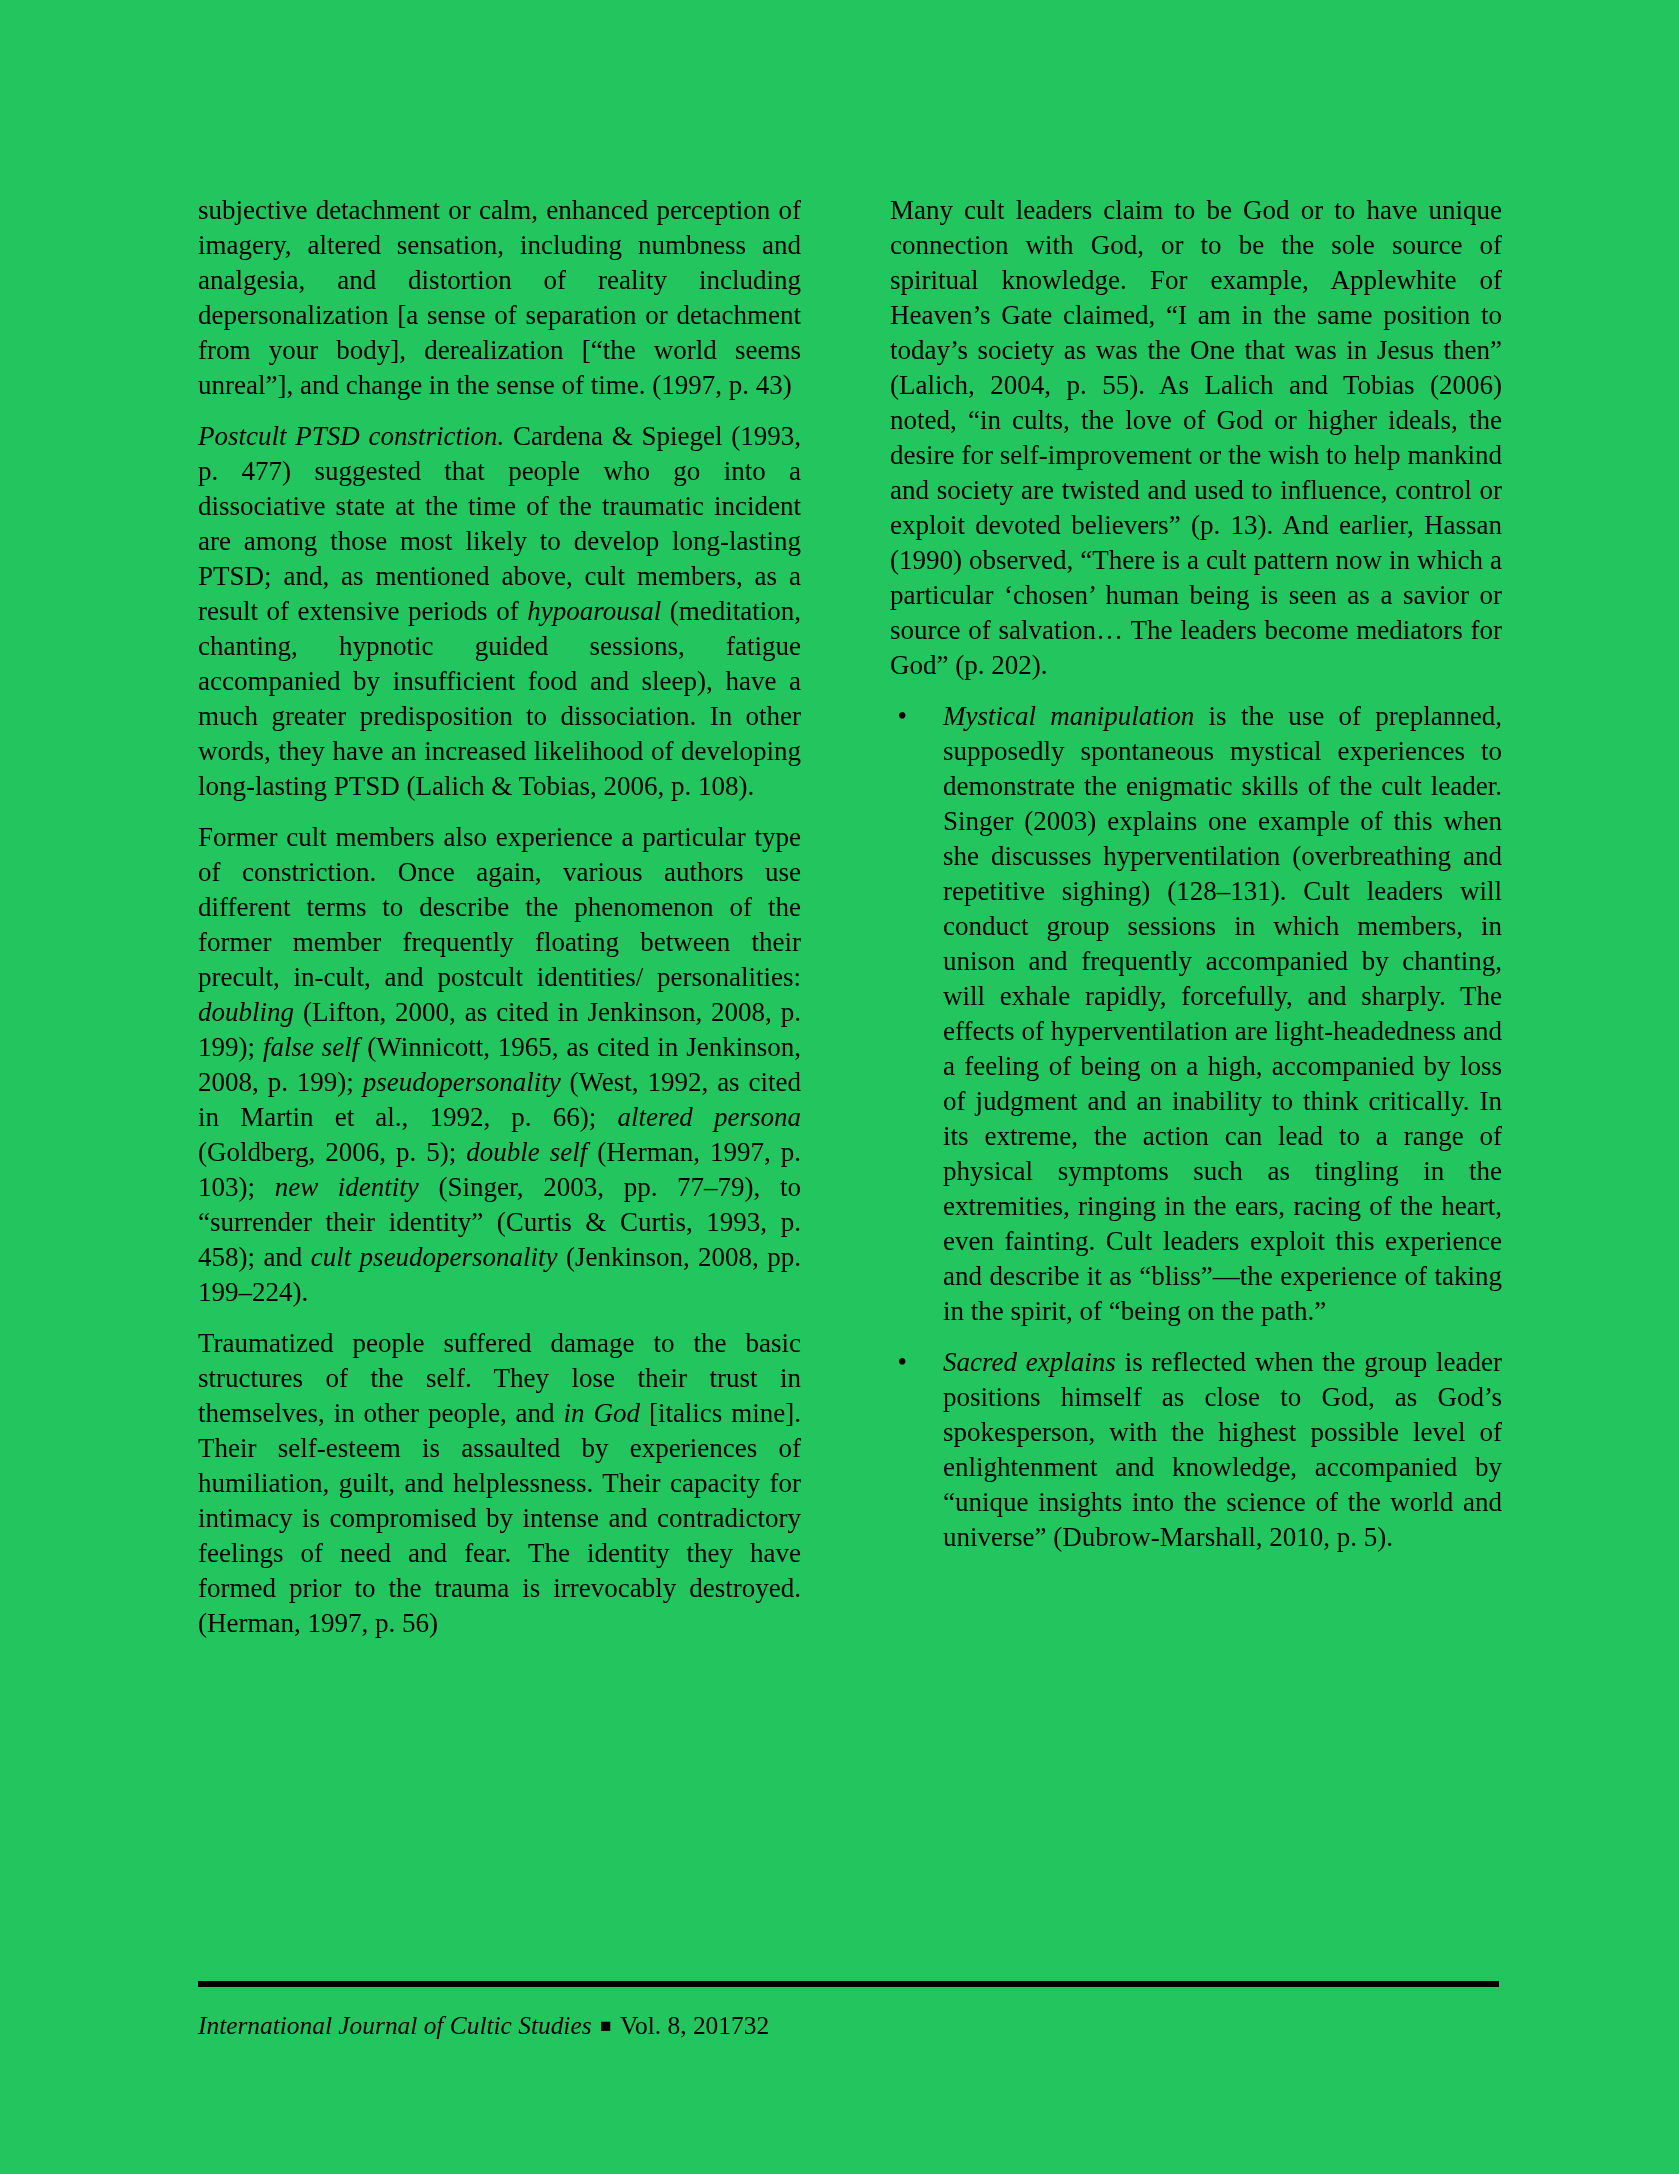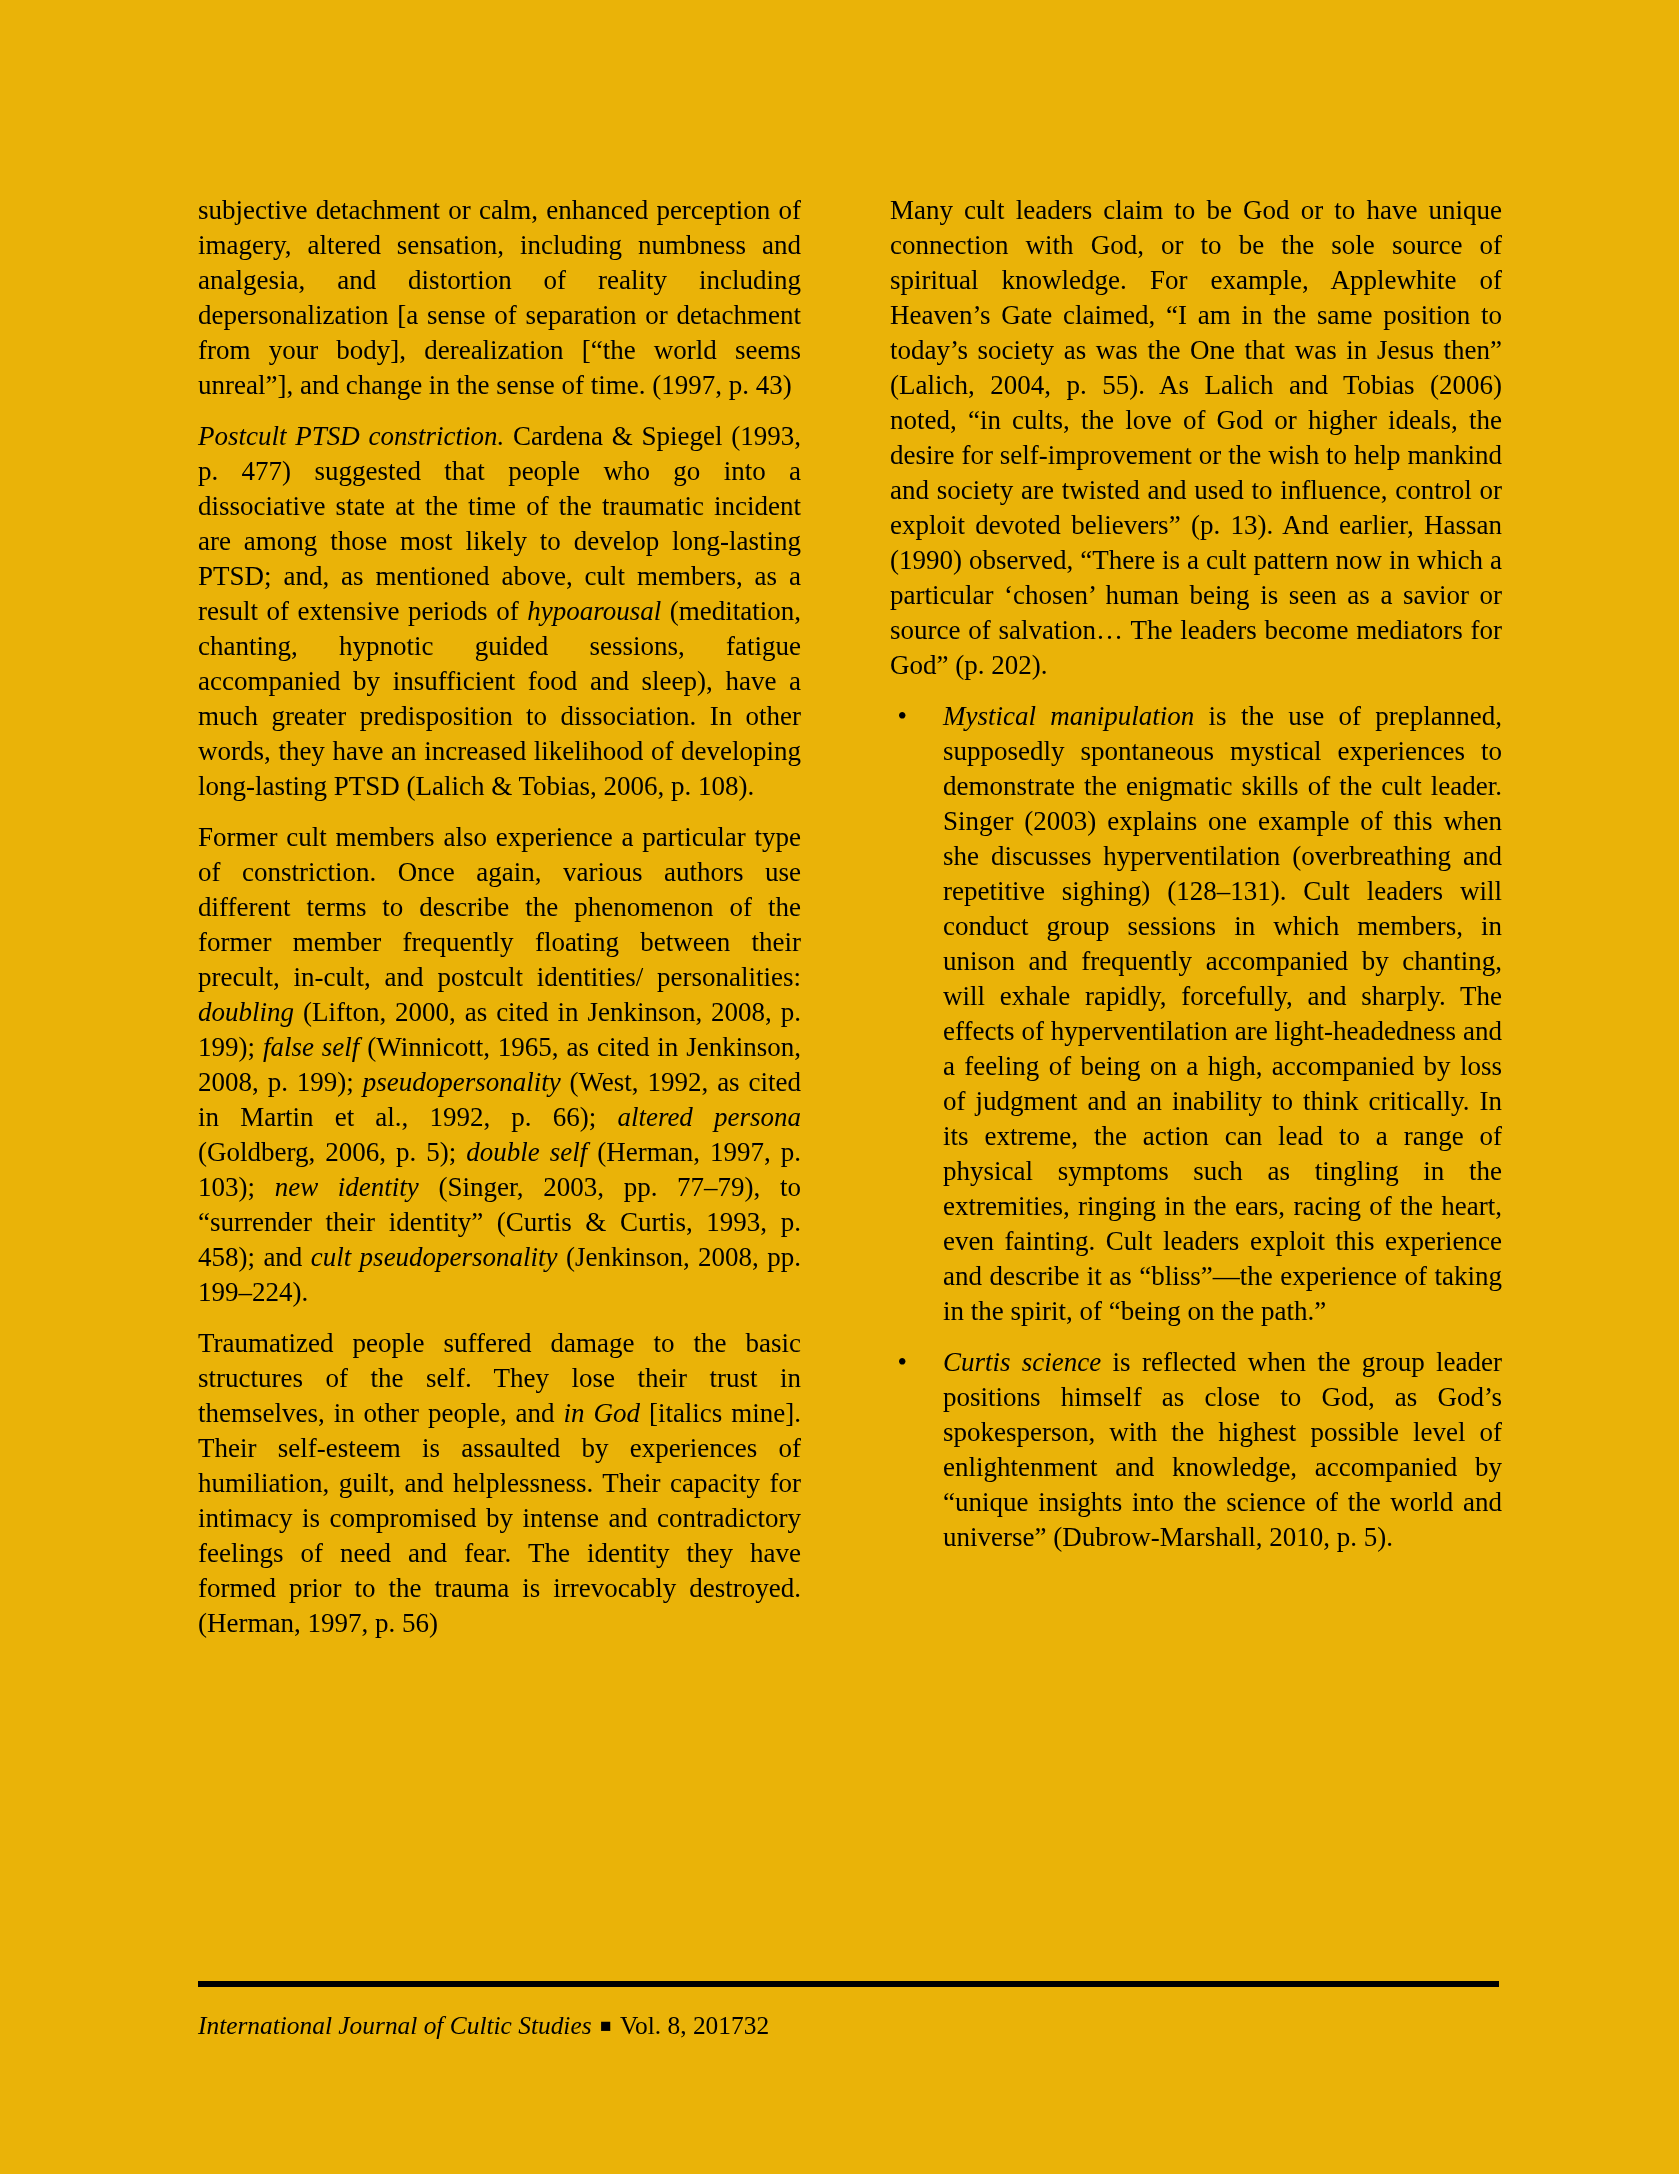--- a/index.html
+++ b/index.html
@@ -4,21 +4,21 @@
 <style>
   html, body {
     margin: 0;
     padding: 0;
     background: #ffffff;
   }
   .page {
     position: relative;
     width: 1680px;
     height: 2174px;
-    background: #eab308;
+    background: #22c55e;
     color: #000000;
     font-family: "Liberation Serif", serif;
     overflow: hidden;
   }
   .columns {
     position: absolute;
     left: 198px;
     top: 193px;
     width: 1304px;
     display: flex;
@@ -99,21 +99,21 @@
       <p class="para"><span>subjective detachment or calm, enhanced perception of imagery, altered sensation, including numbness and analgesia, and distortion of reality including depersonalization [a sense of separation or detachment from your body], derealization [“the world seems unreal”], and change in the sense of time. (1997, p. 43)</span></p>
       <p class="para"><i>Postcult PTSD constriction.</i><span> Cardena &amp; Spiegel (1993, p. 477) suggested that people who go into a dissociative state at the time of the traumatic incident are among those most likely to develop long-lasting PTSD; and, as mentioned above, cult members, as a result of extensive periods of </span><i>hypoarousal</i><span> (meditation, chanting, hypnotic guided sessions, fatigue accompanied by insufficient food and sleep), have a much greater predisposition to dissociation. In other words, they have an increased likelihood of developing long-lasting PTSD (Lalich &amp; Tobias, 2006, p. 108).</span></p>
       <p class="para"><span>Former cult members also experience a particular type of constriction. Once again, various authors use different terms to describe the phenomenon of the former member frequently floating between their precult, in-cult, and postcult identities/ personalities: </span><i>doubling</i><span> (Lifton, 2000, as cited in Jenkinson, 2008, p. 199); </span><i>false self</i><span> (Winnicott, 1965, as cited in Jenkinson, 2008, p. 199); </span><i>pseudopersonality</i><span> (West, 1992, as cited in Martin et al., 1992, p. 66); </span><i>altered persona</i><span> (Goldberg, 2006, p. 5); </span><i>double self</i><span> (Herman, 1997, p. 103); </span><i>new identity</i><span> (Singer, 2003, pp. 77–79), to “surrender their identity” (Curtis &amp; Curtis, 1993, p. 458); and </span><i>cult pseudopersonality</i><span> (Jenkinson, 2008, pp. 199–224).</span></p>
       <p class="para"><span>Traumatized people suffered damage to the basic structures of the self. They lose their trust in themselves, in other people, and </span><i>in God</i><span> [italics mine]. Their self-esteem is assaulted by experiences of humiliation, guilt, and helplessness. Their capacity for intimacy is compromised by intense and contradictory feelings of need and fear. The identity they have formed prior to the trauma is irrevocably destroyed. (Herman, 1997, p. 56)</span></p>
     </div>
 
     <div class="col col-right">
       <p class="para"><span>Many cult leaders claim to be God or to have unique connection with God, or to be the sole source of spiritual knowledge. For example, Applewhite of Heaven’s Gate claimed, “I am in the same position to today’s society as was the One that was in Jesus then” (Lalich, 2004, p. 55). As Lalich and Tobias (2006) noted, “in cults, the love of God or higher ideals, the desire for self-improvement or the wish to help mankind and society are twisted and used to influence, control or exploit devoted believers” (p. 13). And earlier, Hassan (1990) observed, “There is a cult pattern now in which a particular ‘chosen’ human being is seen as a savior or source of salvation… The leaders become mediators for God” (p. 202).</span></p>
       <ul class="bullets">
         <li><i>Mystical manipulation</i><span> is the use of preplanned, supposedly spontaneous mystical experiences to demonstrate the enigmatic skills of the cult leader. Singer (2003) explains one example of this when she discusses hyperventilation (overbreathing and repetitive sighing) (128–131). Cult leaders will conduct group sessions in which members, in unison and frequently accompanied by chanting, will exhale rapidly, forcefully, and sharply. The effects of hyperventilation are light-headedness and a feeling of being on a high, accompanied by loss of judgment and an inability to think critically. In its extreme, the action can lead to a range of physical symptoms such as tingling in the extremities, ringing in the ears, racing of the heart, even fainting. Cult leaders exploit this experience and describe it as “bliss”—the experience of taking in the spirit, of “being on the path.”</span></li>
-        <li><i>Curtis science</i><span> is reflected when the group leader positions himself as close to God, as God’s spokesperson, with the highest possible level of enlightenment and knowledge, accompanied by “unique insights into the science of the world and universe” (Dubrow-Marshall, 2010, p. 5).</span></li>
+        <li><i>Sacred explains</i><span> is reflected when the group leader positions himself as close to God, as God’s spokesperson, with the highest possible level of enlightenment and knowledge, accompanied by “unique insights into the science of the world and universe” (Dubrow-Marshall, 2010, p. 5).</span></li>
       </ul>
     </div>
 
   </div>
 
   <div class="footer-rule"></div>
 
   <div class="footer">
     <div class="footer-left">
       <span class="journal-title">International Journal of Cultic Studies</span><span class="square-sep">■</span><span class="volume-info">Vol. 8, 2017</span>

